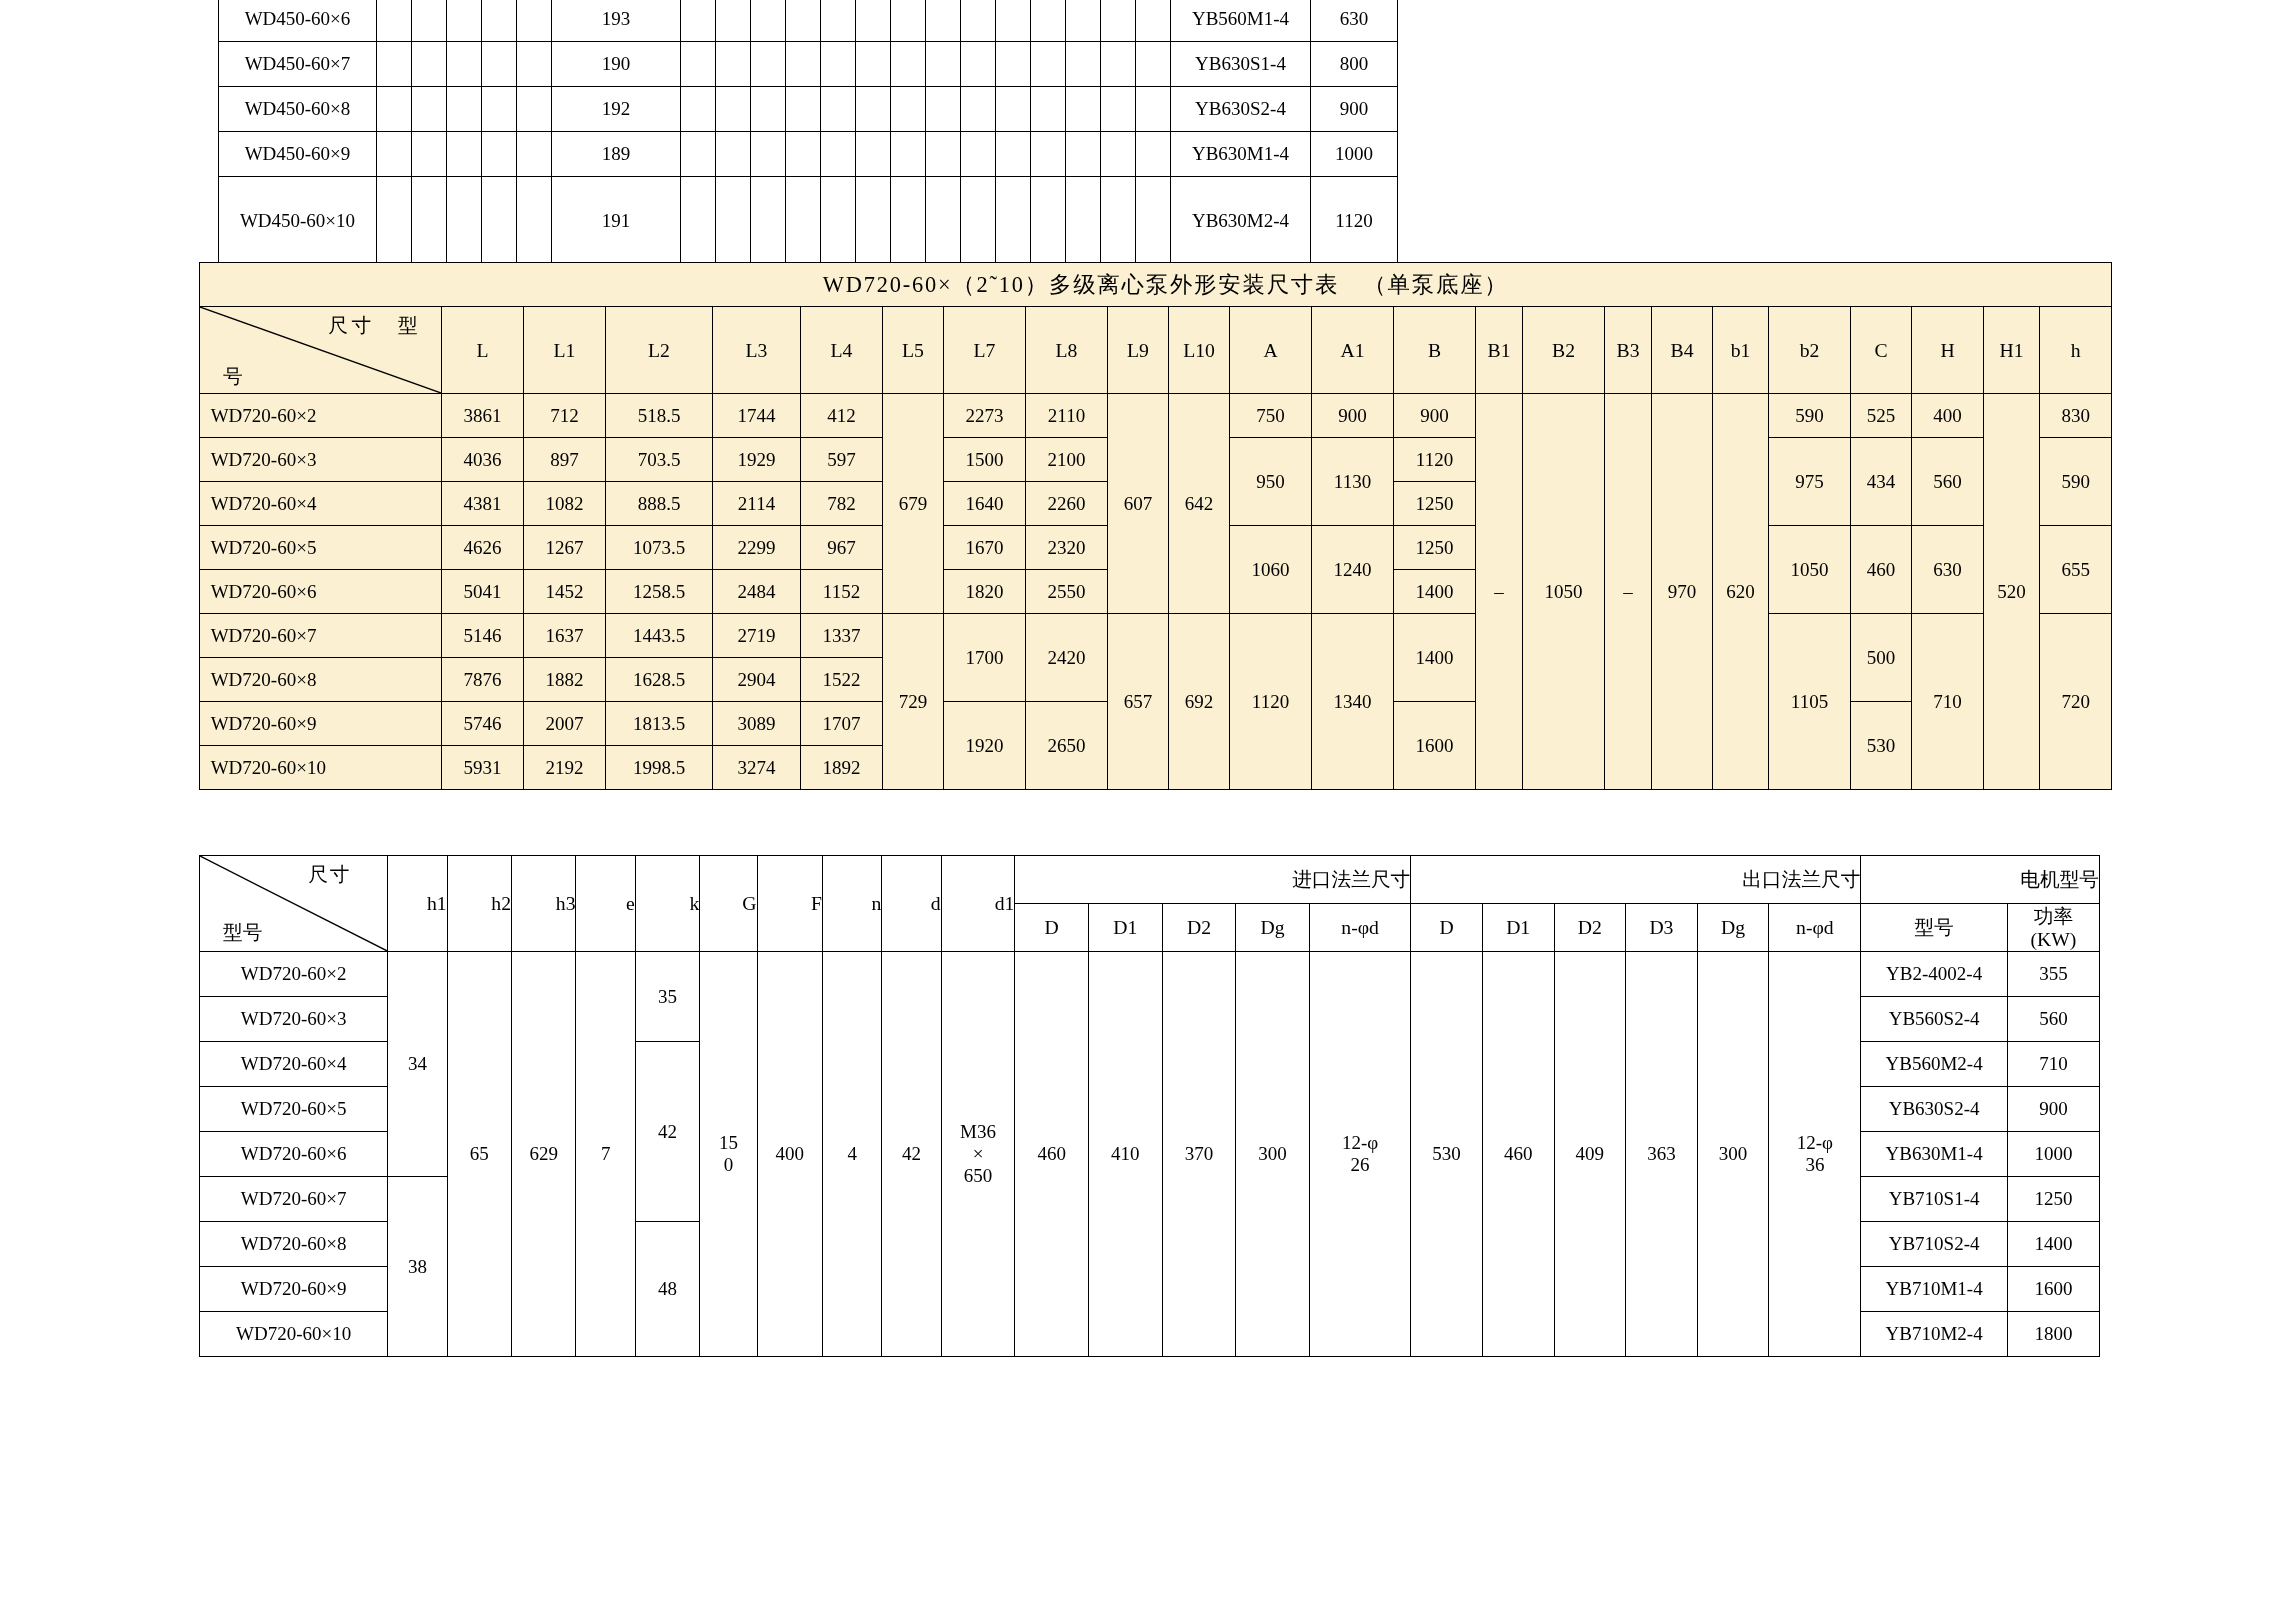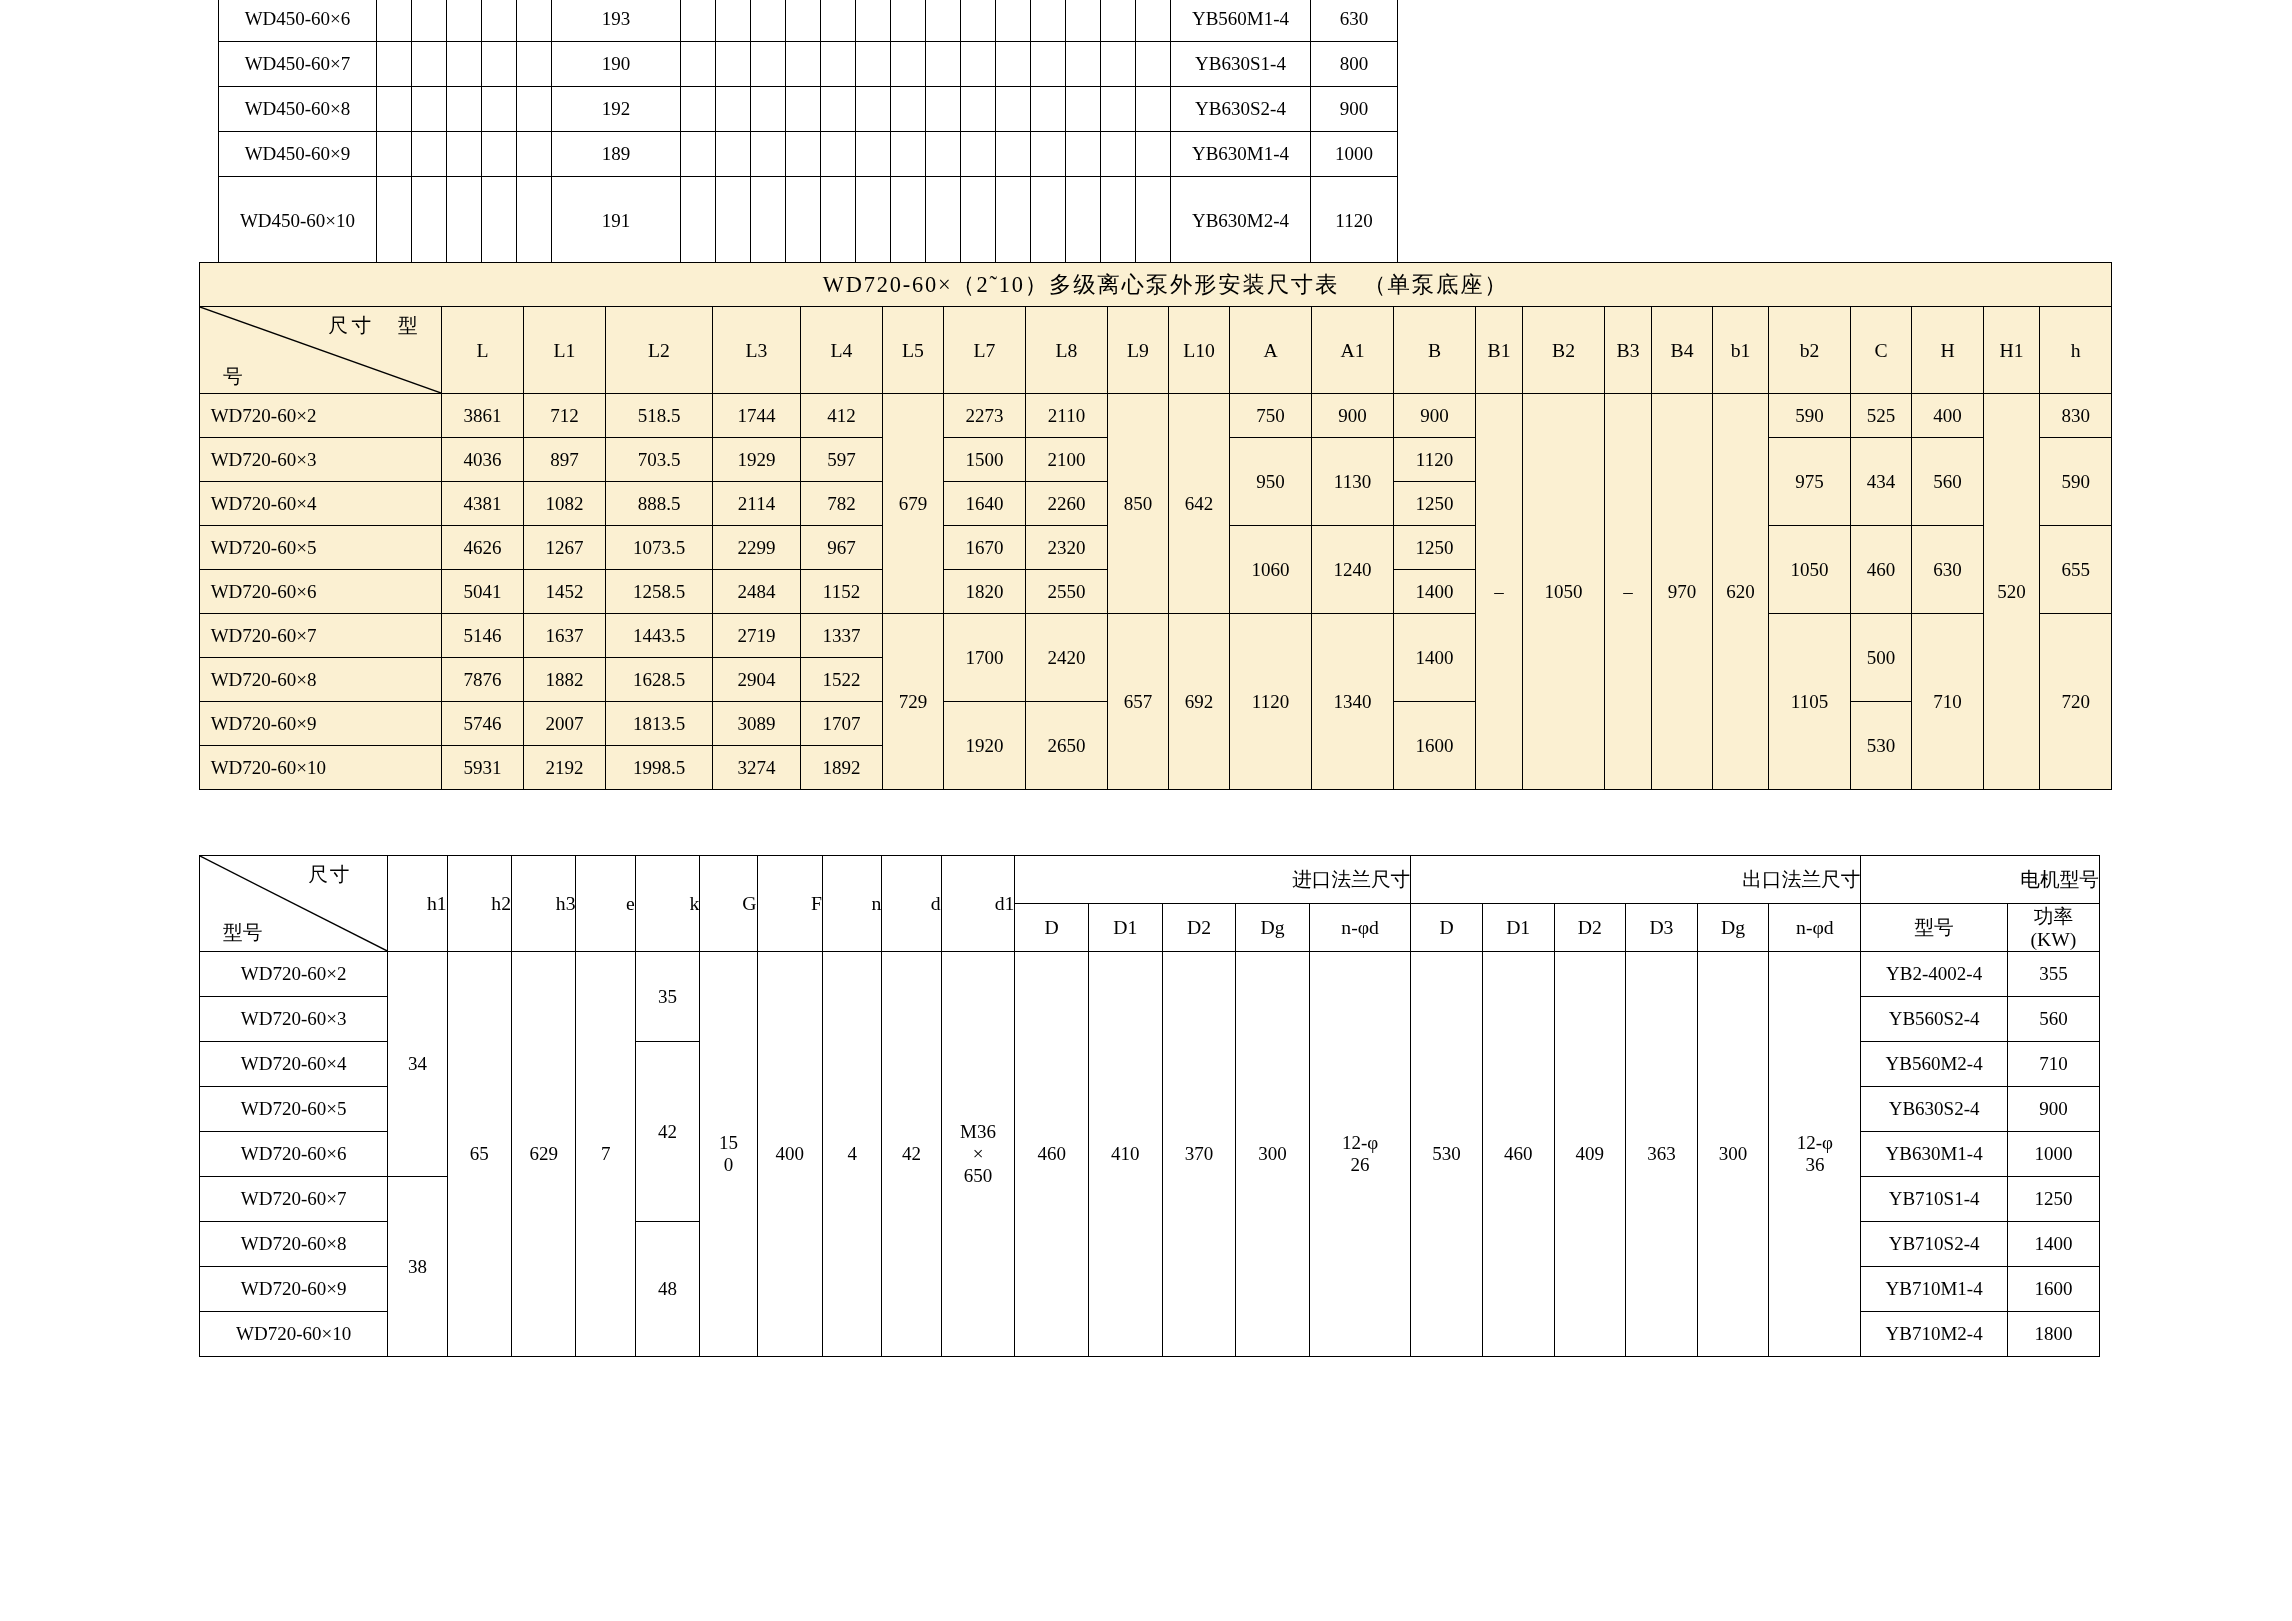--- a/index.html
+++ b/index.html
@@ -338,21 +338,21 @@
       <tr>
         <td class="mdl">WD720-60×2</td>
         <td>3861</td>
         <td>712</td>
         <td>518.5</td>
         <td>1744</td>
         <td>412</td>
         <td rowspan="5">679</td>
         <td>2273</td>
         <td>2110</td>
-        <td rowspan="5">850</td>
+        <td rowspan="5">607</td>
         <td rowspan="5">642</td>
         <td>750</td>
         <td>900</td>
         <td>900</td>
         <td rowspan="9">–</td>
         <td rowspan="9">1050</td>
         <td rowspan="9">–</td>
         <td rowspan="9">970</td>
         <td rowspan="9">620</td>
         <td>590</td>

